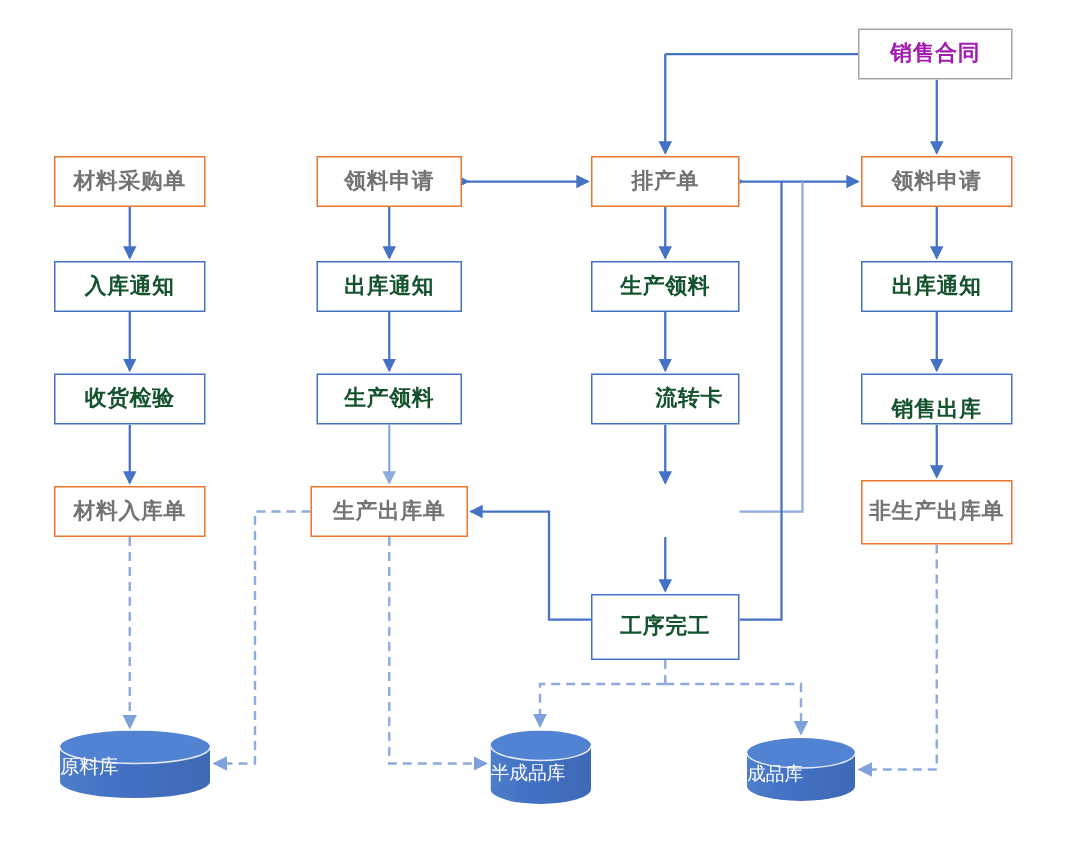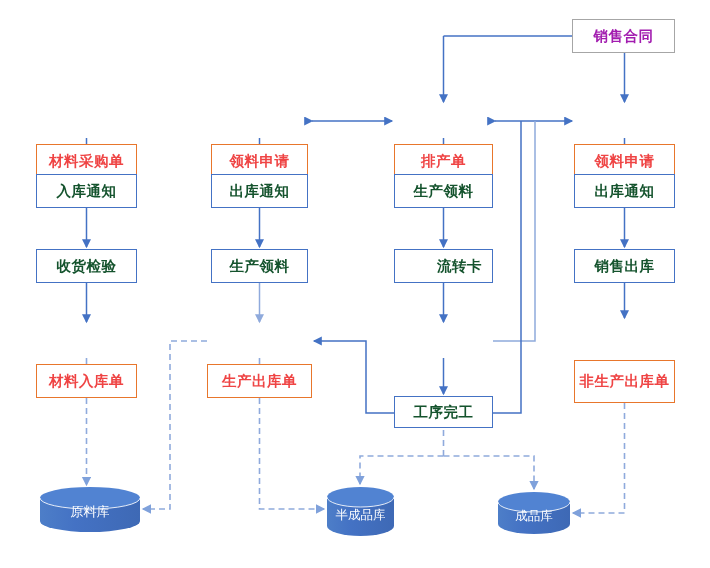--- a/index.html
+++ b/index.html
@@ -31,38 +31,36 @@
     text-align: center;
     font-size: 14.5px;
     font-weight: bold;
     line-height: 1.15;
     letter-spacing: 0.5px;
     background: #ffffff;
     z-index: 5;
   }
   .node.orange {
     border: 1.6px solid #E8762C;
-    color: #ef4444;
-    margin-top: 40px;
+    color: #737373;
   }
   .node.blue {
     border: 1.4px solid #4472C4;
     color: #14532d;
   }
   .node.gray {
     border: 1.4px solid #A6A6A6;
     color: #a21caf;
   }
   .db {
     position: absolute;
     box-sizing: border-box;
     display: flex;
     align-items: center;
     justify-content: center;
-    text-align: center;
     font-size: 13px;
     color: #ffffff;
     z-index: 6;
   }
   .db .cyl {
     position: absolute;
     left: 0;
     top: 0;
     width: 100%;
     height: 100%;
@@ -175,34 +173,34 @@
 
   <div class="node orange" style="left:394px;top:104px;width:99px;height:34px;">
     <span>排产单</span>
   </div>
   <div class="node blue" style="left:394px;top:174px;width:99px;height:34px;">
     <span>生产领料</span>
   </div>
   <div class="node blue" style="left:394px;top:249px;width:99px;height:34px;padding-left:32px;">
     <span>流转卡</span>
   </div>
-  <div class="node blue" style="left:394px;top:396px;width:99px;height:32px;">
+  <div class="node blue" style="left:394px;top:396px;width:99px;height:44px;">
     <span>工序完工</span>
   </div>
 
   <div class="node gray" style="left:572px;top:19px;width:103px;height:34px;">
     <span>销售合同</span>
   </div>
   <div class="node orange" style="left:574px;top:104px;width:101px;height:34px;">
     <span>领料申请</span>
   </div>
   <div class="node blue" style="left:574px;top:174px;width:101px;height:34px;">
     <span>出库通知</span>
   </div>
-  <div class="node blue" style="left:574px;top:249px;width:101px;height:34px;">
+  <div class="node blue" style="left:574px;top:249px;width:101px;height:34px;align-items:flex-end;">
     <span>销售出库</span>
   </div>
   <div class="node orange" style="left:574px;top:320px;width:101px;height:43px;">
     <span>非生产出库单</span>
   </div>
 
   <div class="db" style="left:40px;top:487px;width:100px;height:45px;">
     <svg class="cyl" viewBox="0 0 100 45" preserveAspectRatio="none">
       <path d="M0,11 L0,34 A50,11 0 0 0 100,34 L100,11 Z" fill="url(#cylbody)"></path>
       <ellipse cx="50" cy="11" rx="50" ry="11" fill="#5183D2"></ellipse>

